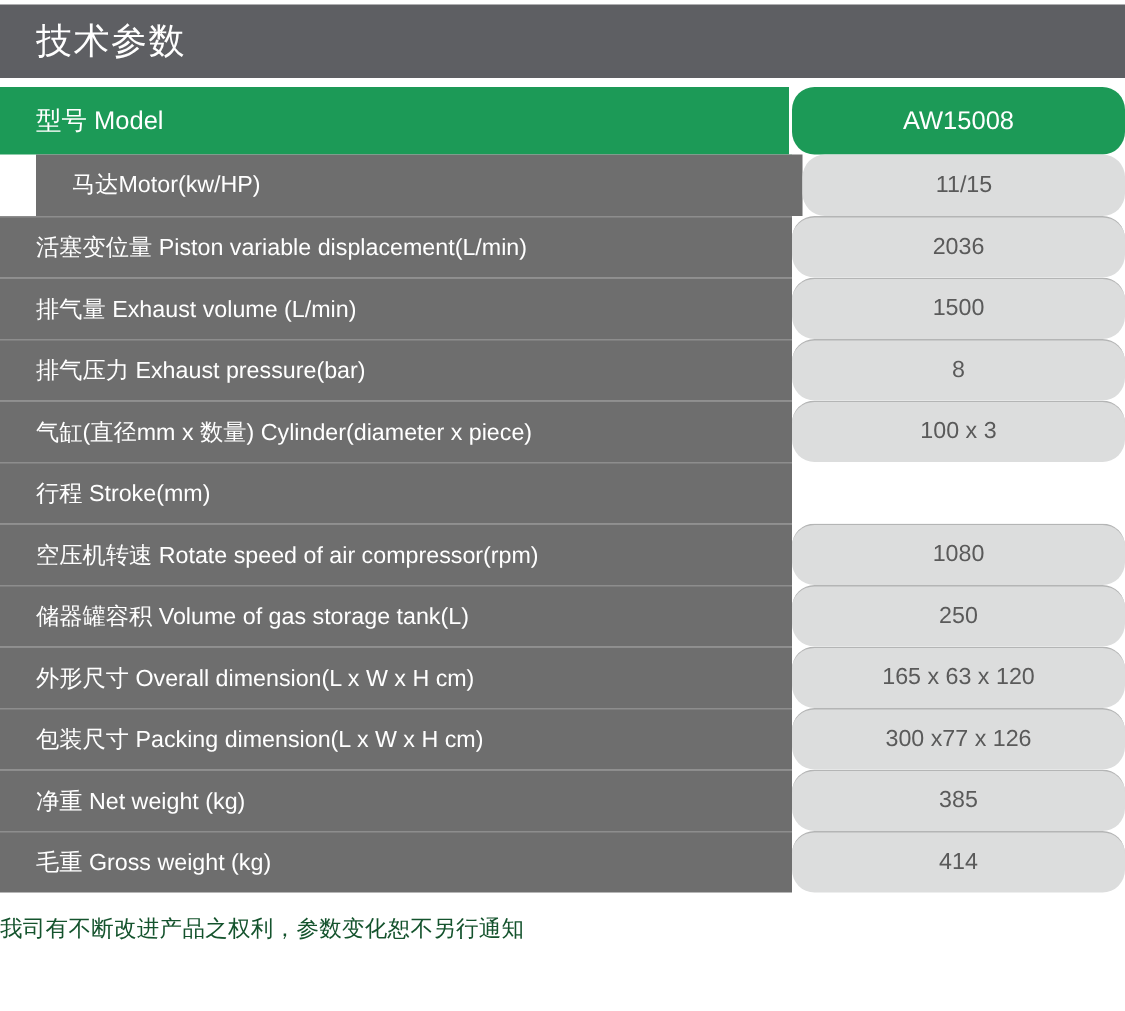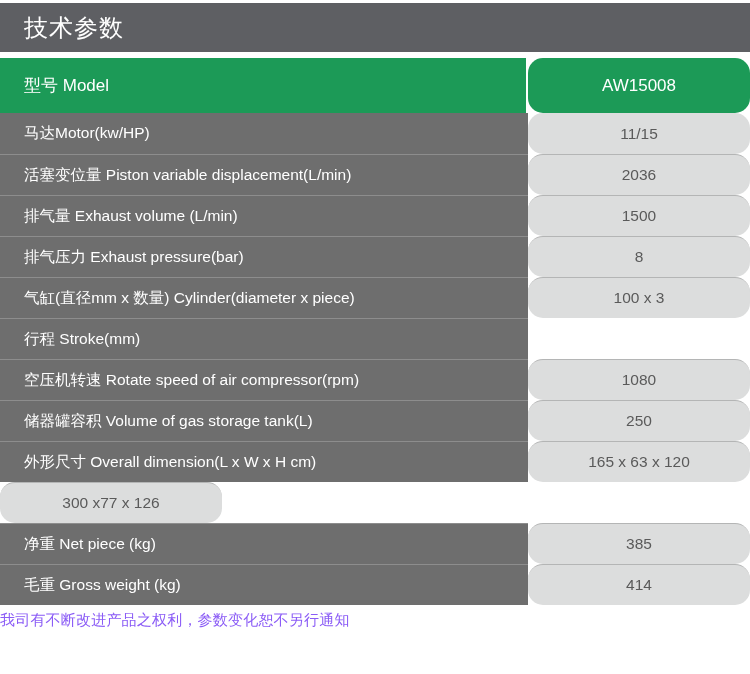--- a/index.html
+++ b/index.html
@@ -77,47 +77,47 @@
     display: flex;
     align-items: center;
     justify-content: center;
     border-top: 1px solid #b4b5b5;
     white-space: nowrap;
     border-radius: 15px;
   }
 
   
   .spec-row.header-row {
-    height: 55px;
+    height: 45px;
   }
   .header-row .cell-label {
     background: #1c9a57;
     border-top: none;
     border-right: 2px solid #ffffff;
     width: 528px;
     font-size: 17px;
   }
   .header-row .cell-value {
     background: #1c9a57;
     color: #ffffff;
     border-top: none;
     font-size: 17px;
   }
 
   
-  .spec-row.first-data .cell-label { border-top: none; }
+  .spec-row.first-data .cell-label { border-top: none; margin-left: 24px; }
   .spec-row.first-data .cell-value { border-top: none; }
 
   
   .footer-note {
     position: absolute;
     left: 0;
     top: 612px;
     width: 688px;
-    color: #8b5cf6;
+    color: #14532d;
     font-size: 15px;
     line-height: 1;
     letter-spacing: 0.2px;
   }
 </style>
 </head>
 <body>
 
 <div class="spec-sheet">
 
@@ -170,25 +170,26 @@
       <div class="cell-label">储器罐容积 Volume of gas storage tank(L)</div>
       <div class="cell-value">250</div>
     </div>
 
     <div class="spec-row">
       <div class="cell-label">外形尺寸 Overall dimension(L x W x H cm)</div>
       <div class="cell-value">165 x 63 x 120</div>
     </div>
 
     <div class="spec-row">
+      <div class="cell-label">包装尺寸 Packing dimension(L x W x H cm)</div>
       <div class="cell-value">300 x77 x 126</div>
     </div>
 
     <div class="spec-row">
-      <div class="cell-label">净重 Net piece (kg)</div>
+      <div class="cell-label">净重 Net weight (kg)</div>
       <div class="cell-value">385</div>
     </div>
 
     <div class="spec-row">
       <div class="cell-label">毛重 Gross weight (kg)</div>
       <div class="cell-value">414</div>
     </div>
 
   </div>
 

